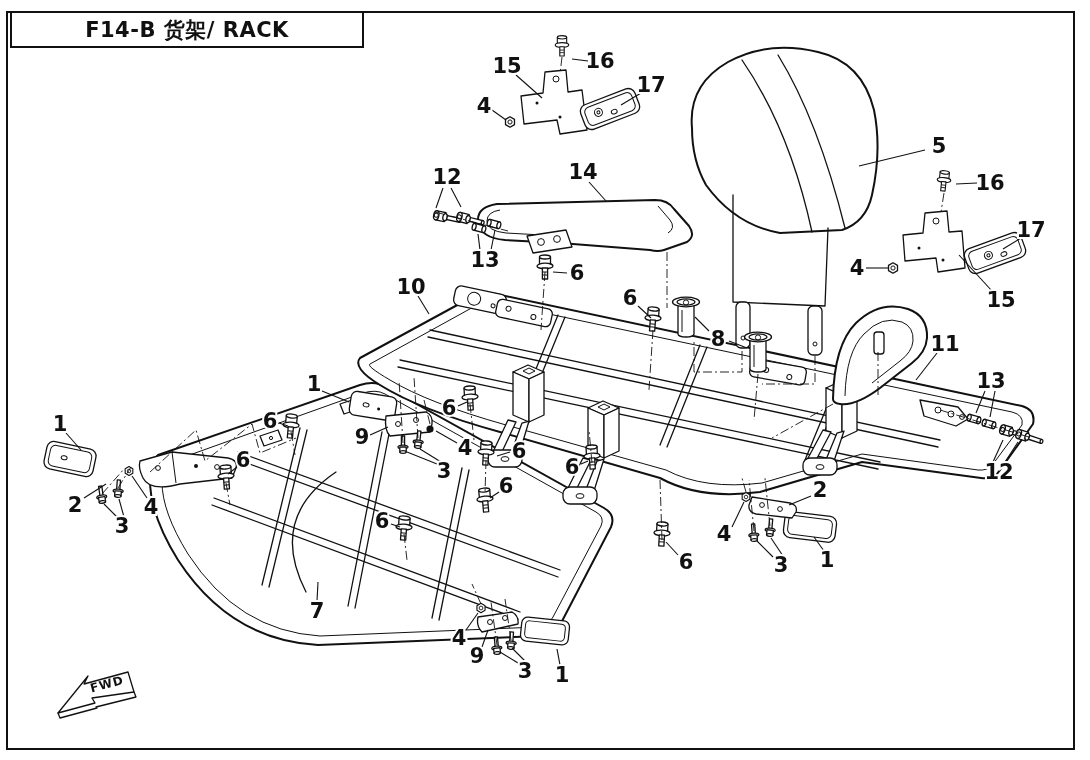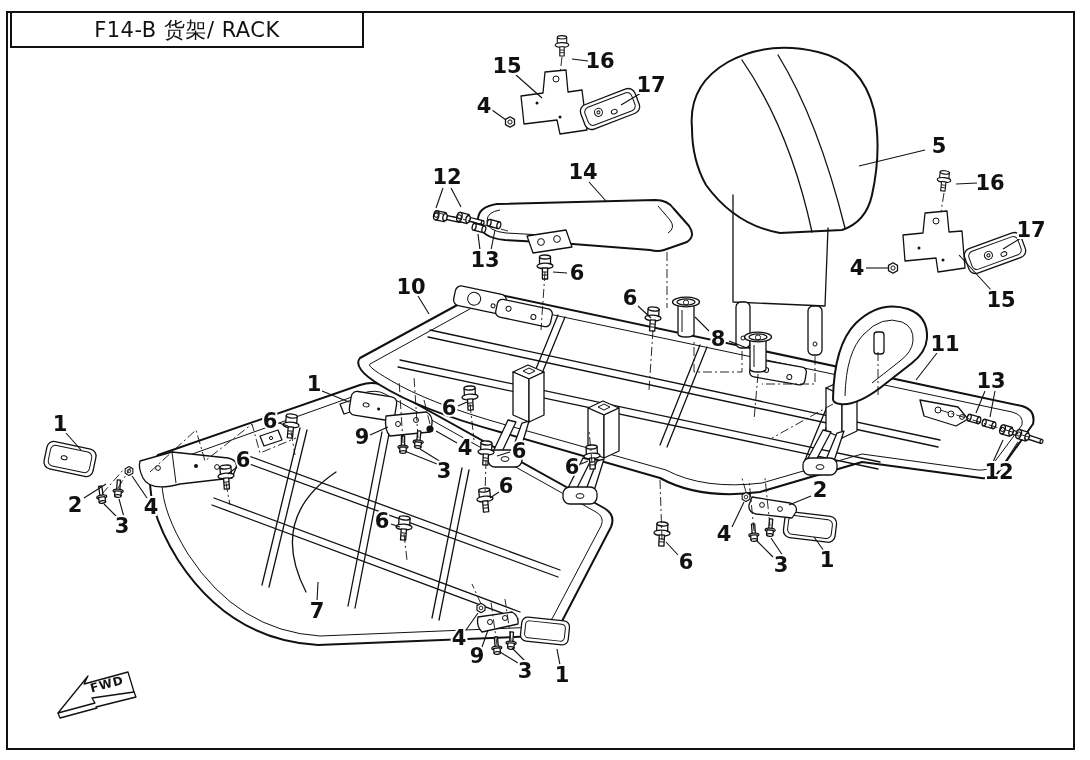--- a/index.html
+++ b/index.html
@@ -1,21 +1,21 @@
 <!DOCTYPE html>
 <html><head>
 <meta charset="utf-8">
 <style>
   html,body{margin:0;padding:0;background:#fff;}
   #page{position:relative;width:1090px;height:760px;background:#fff;overflow:hidden;
         font-family:"DejaVu Sans","Liberation Sans",sans-serif;}
   #frame{position:absolute;left:6px;top:11px;width:1069px;height:739px;border:2px solid #111;box-sizing:border-box;}
   #titlebox{position:absolute;left:10px;top:11px;width:354px;height:37px;border:2px solid #111;
             background:#fff;box-sizing:border-box;display:flex;align-items:center;justify-content:center;}
-  #titlebox span{font-size:21px;font-weight:normal;color:#111;letter-spacing:.5px;white-space:nowrap;}
+  #titlebox span{font-size:21px;font-weight:bold;color:#111;letter-spacing:.5px;white-space:nowrap;}
   svg{position:absolute;left:0;top:0;}
   .ln{stroke:#111;fill:none;stroke-width:1.3;stroke-linejoin:round;stroke-linecap:round;}
   .ln2{stroke:#111;fill:#fff;stroke-width:2;stroke-linejoin:round;}
   .thin{stroke:#111;fill:none;stroke-width:1;stroke-linejoin:round;}
   .wfill{fill:#fff;stroke:#111;stroke-width:1.3;stroke-linejoin:round;}
   .dash{stroke:#111;fill:none;stroke-width:.9;stroke-dasharray:9 3 2 3;}
   .callout-text{font-family:"DejaVu Sans","Liberation Sans",sans-serif;font-size:21px;font-weight:800;
                 fill:#111;paint-order:stroke;stroke:#fff;stroke-width:4px;}
   .leader{stroke:#111;stroke-width:1.1;}
   .fwd-text{font-size:12px;font-weight:bold;fill:#111;letter-spacing:1px;}

